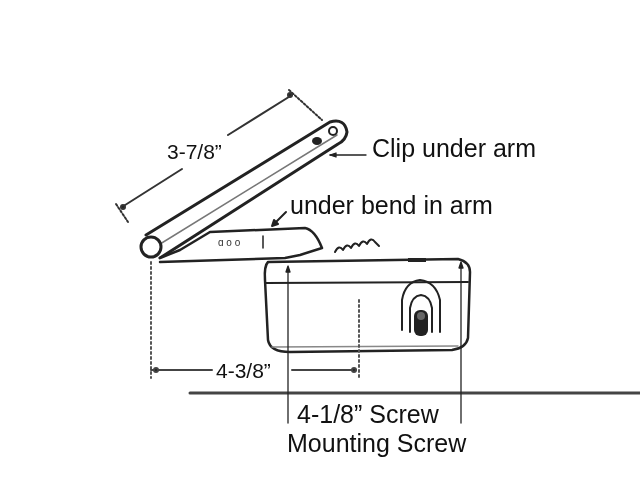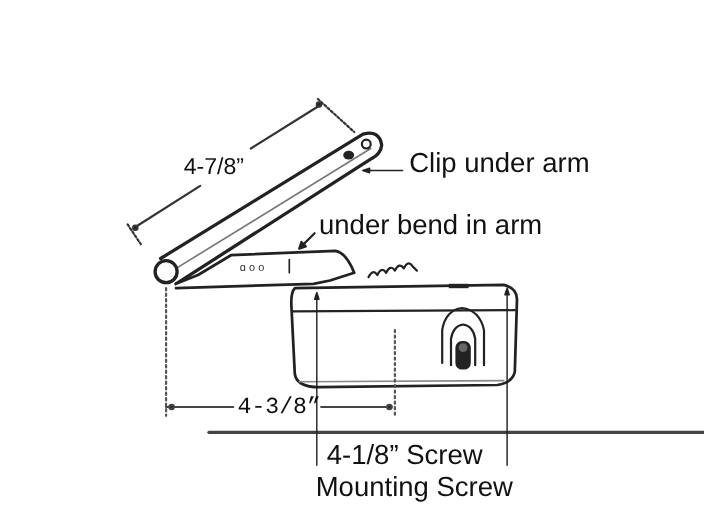--- a/index.html
+++ b/index.html
@@ -75,18 +75,18 @@
 
     <g stroke-width="1.3">
       <line x1="288" y1="268" x2="288" y2="423"></line>
       <path d="M288 266 l-2 6 h4 z" fill="#222"></path>
       <line x1="461" y1="264" x2="461" y2="423"></line>
       <path d="M461 262 l-2 6 h4 z" fill="#222"></path>
     </g>
   </g>
 </svg>
 
-<div class="lbl lbl-dim" style="left:167px; top:141px;">4-7/8”</div>
+<div class="lbl lbl-dim" style="left:167px; top:141px;">3-7/8”</div>
 <div class="lbl lbl-note" style="left:372px; top:136px;">Clip under arm</div>
 <div class="lbl lbl-note" style="left:290px; top:193px;">under bend in arm</div>
-<div class="lbl lbl-dim" style="left:216px; top:360px;font-family:Liberation Mono, monospace;">4-3/8”</div>
+<div class="lbl lbl-dim" style="left:216px; top:360px;">4-3/8”</div>
 <div class="lbl lbl-note" style="left:297px; top:402px;">4-1/8” Screw</div>
 <div class="lbl lbl-note" style="left:287px; top:431px;">Mounting Screw</div>
 
 </body></html>

